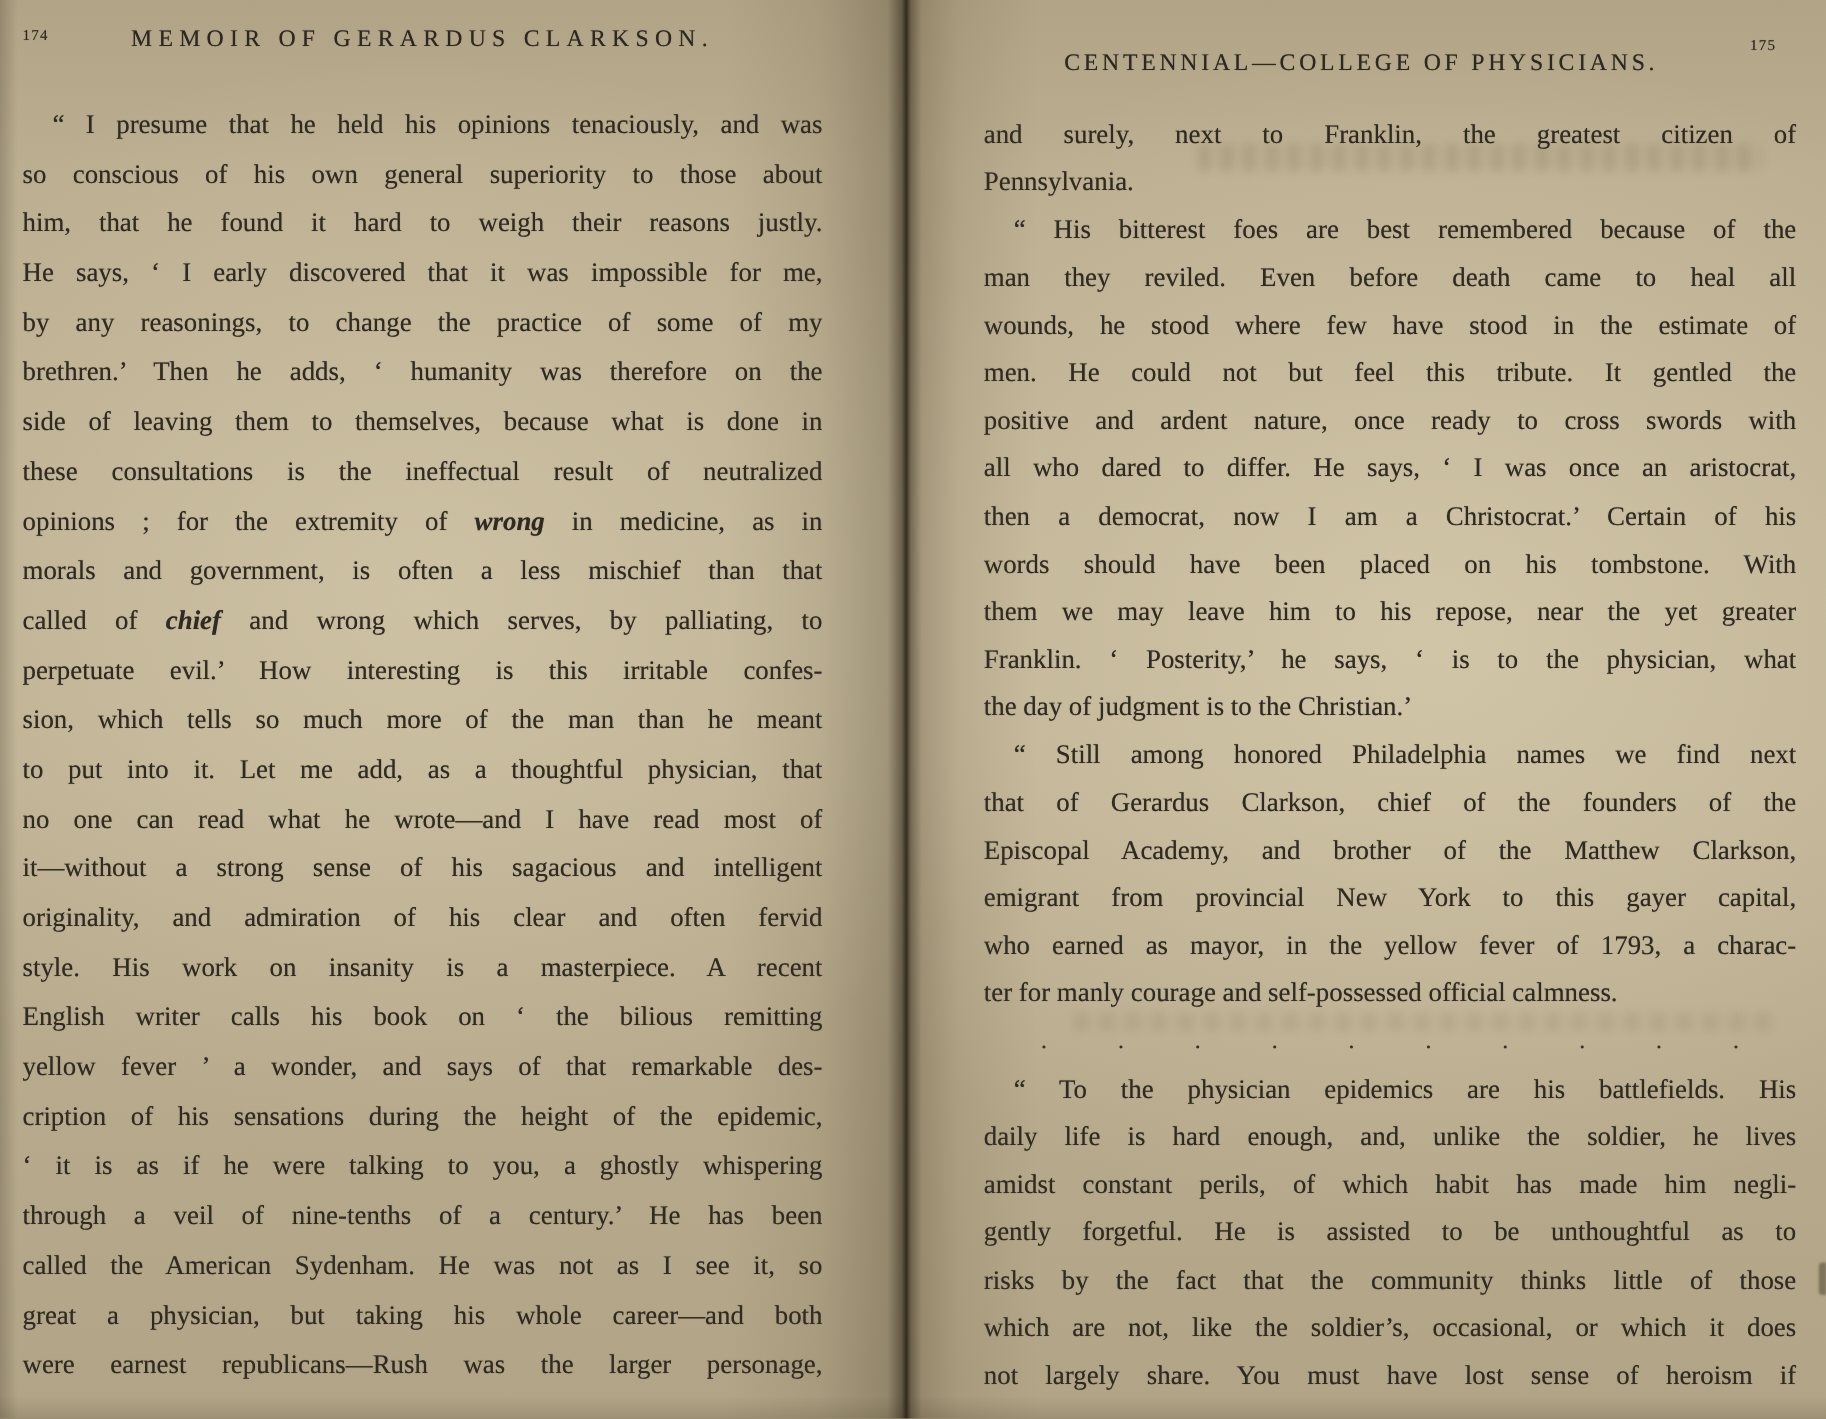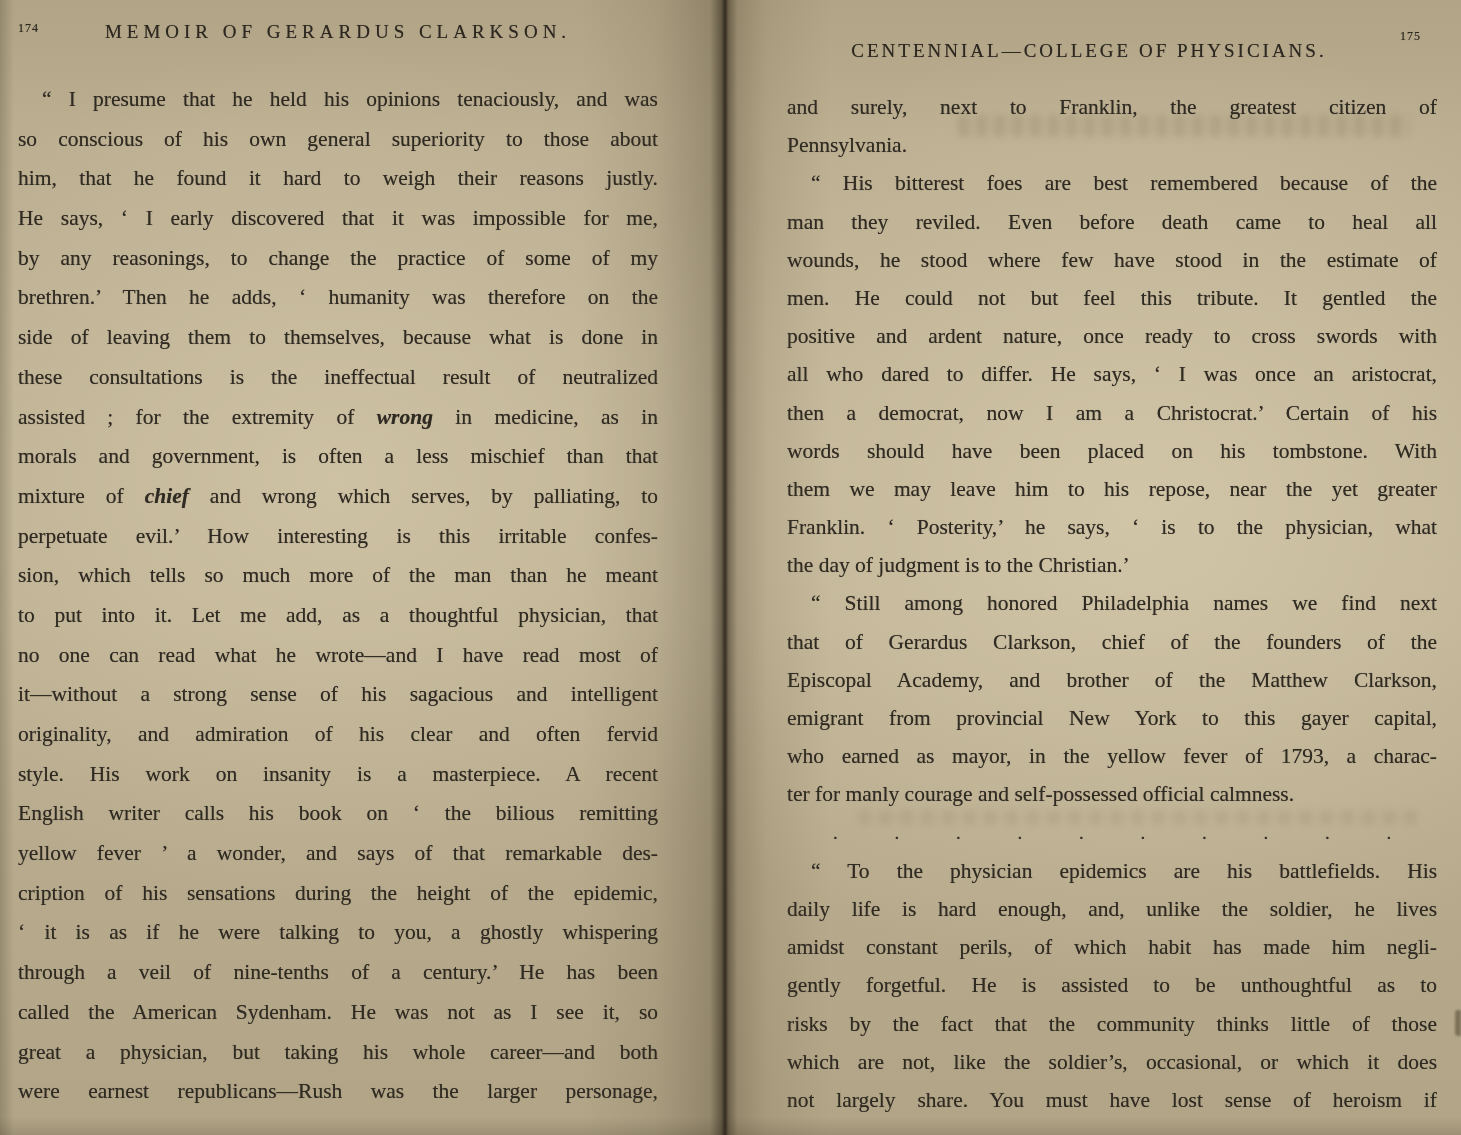--- a/index.html
+++ b/index.html
@@ -73,23 +73,23 @@
     <div class="running-head head-left">MEMOIR OF GERARDUS CLARKSON.</div>
     <div class="page-body body-left" id="body-left">
         <div class="line indent"><span>“ I presume that he held his opinions tenaciously, and was</span></div>
         <div class="line"><span>so conscious of his own general superiority to those about</span></div>
         <div class="line"><span>him, that he found it hard to weigh their reasons justly.</span></div>
         <div class="line"><span>He says, ‘ I early discovered that it was impossible for me,</span></div>
         <div class="line"><span>by any reasonings, to change the practice of some of my</span></div>
         <div class="line"><span>brethren.’ Then he adds, ‘ humanity was therefore on the</span></div>
         <div class="line"><span>side of leaving them to themselves, because what is done in</span></div>
         <div class="line"><span>these consultations is the ineffectual result of neutralized</span></div>
-        <div class="line"><span>assisted ; for the extremity of </span><i>wrong</i><span> in medicine, as in</span></div>
+        <div class="line"><span>opinions ; for the extremity of </span><i>wrong</i><span> in medicine, as in</span></div>
         <div class="line"><span>morals and government, is often a less mischief than that</span></div>
-        <div class="line"><span>mixture of </span><i>chief</i><span> and wrong which serves, by palliating, to</span></div>
+        <div class="line"><span>called of </span><i>chief</i><span> and wrong which serves, by palliating, to</span></div>
         <div class="line"><span>perpetuate evil.’ How interesting is this irritable confes-</span></div>
         <div class="line"><span>sion, which tells so much more of the man than he meant</span></div>
         <div class="line"><span>to put into it. Let me add, as a thoughtful physician, that</span></div>
         <div class="line"><span>no one can read what he wrote—and I have read most of</span></div>
         <div class="line"><span>it—without a strong sense of his sagacious and intelligent</span></div>
         <div class="line"><span>originality, and admiration of his clear and often fervid</span></div>
         <div class="line"><span>style. His work on insanity is a masterpiece. A recent</span></div>
         <div class="line"><span>English writer calls his book on ‘ the bilious remitting</span></div>
         <div class="line"><span>yellow fever ’ a wonder, and says of that remarkable des-</span></div>
         <div class="line"><span>cription of his sensations during the height of the epidemic,</span></div>

